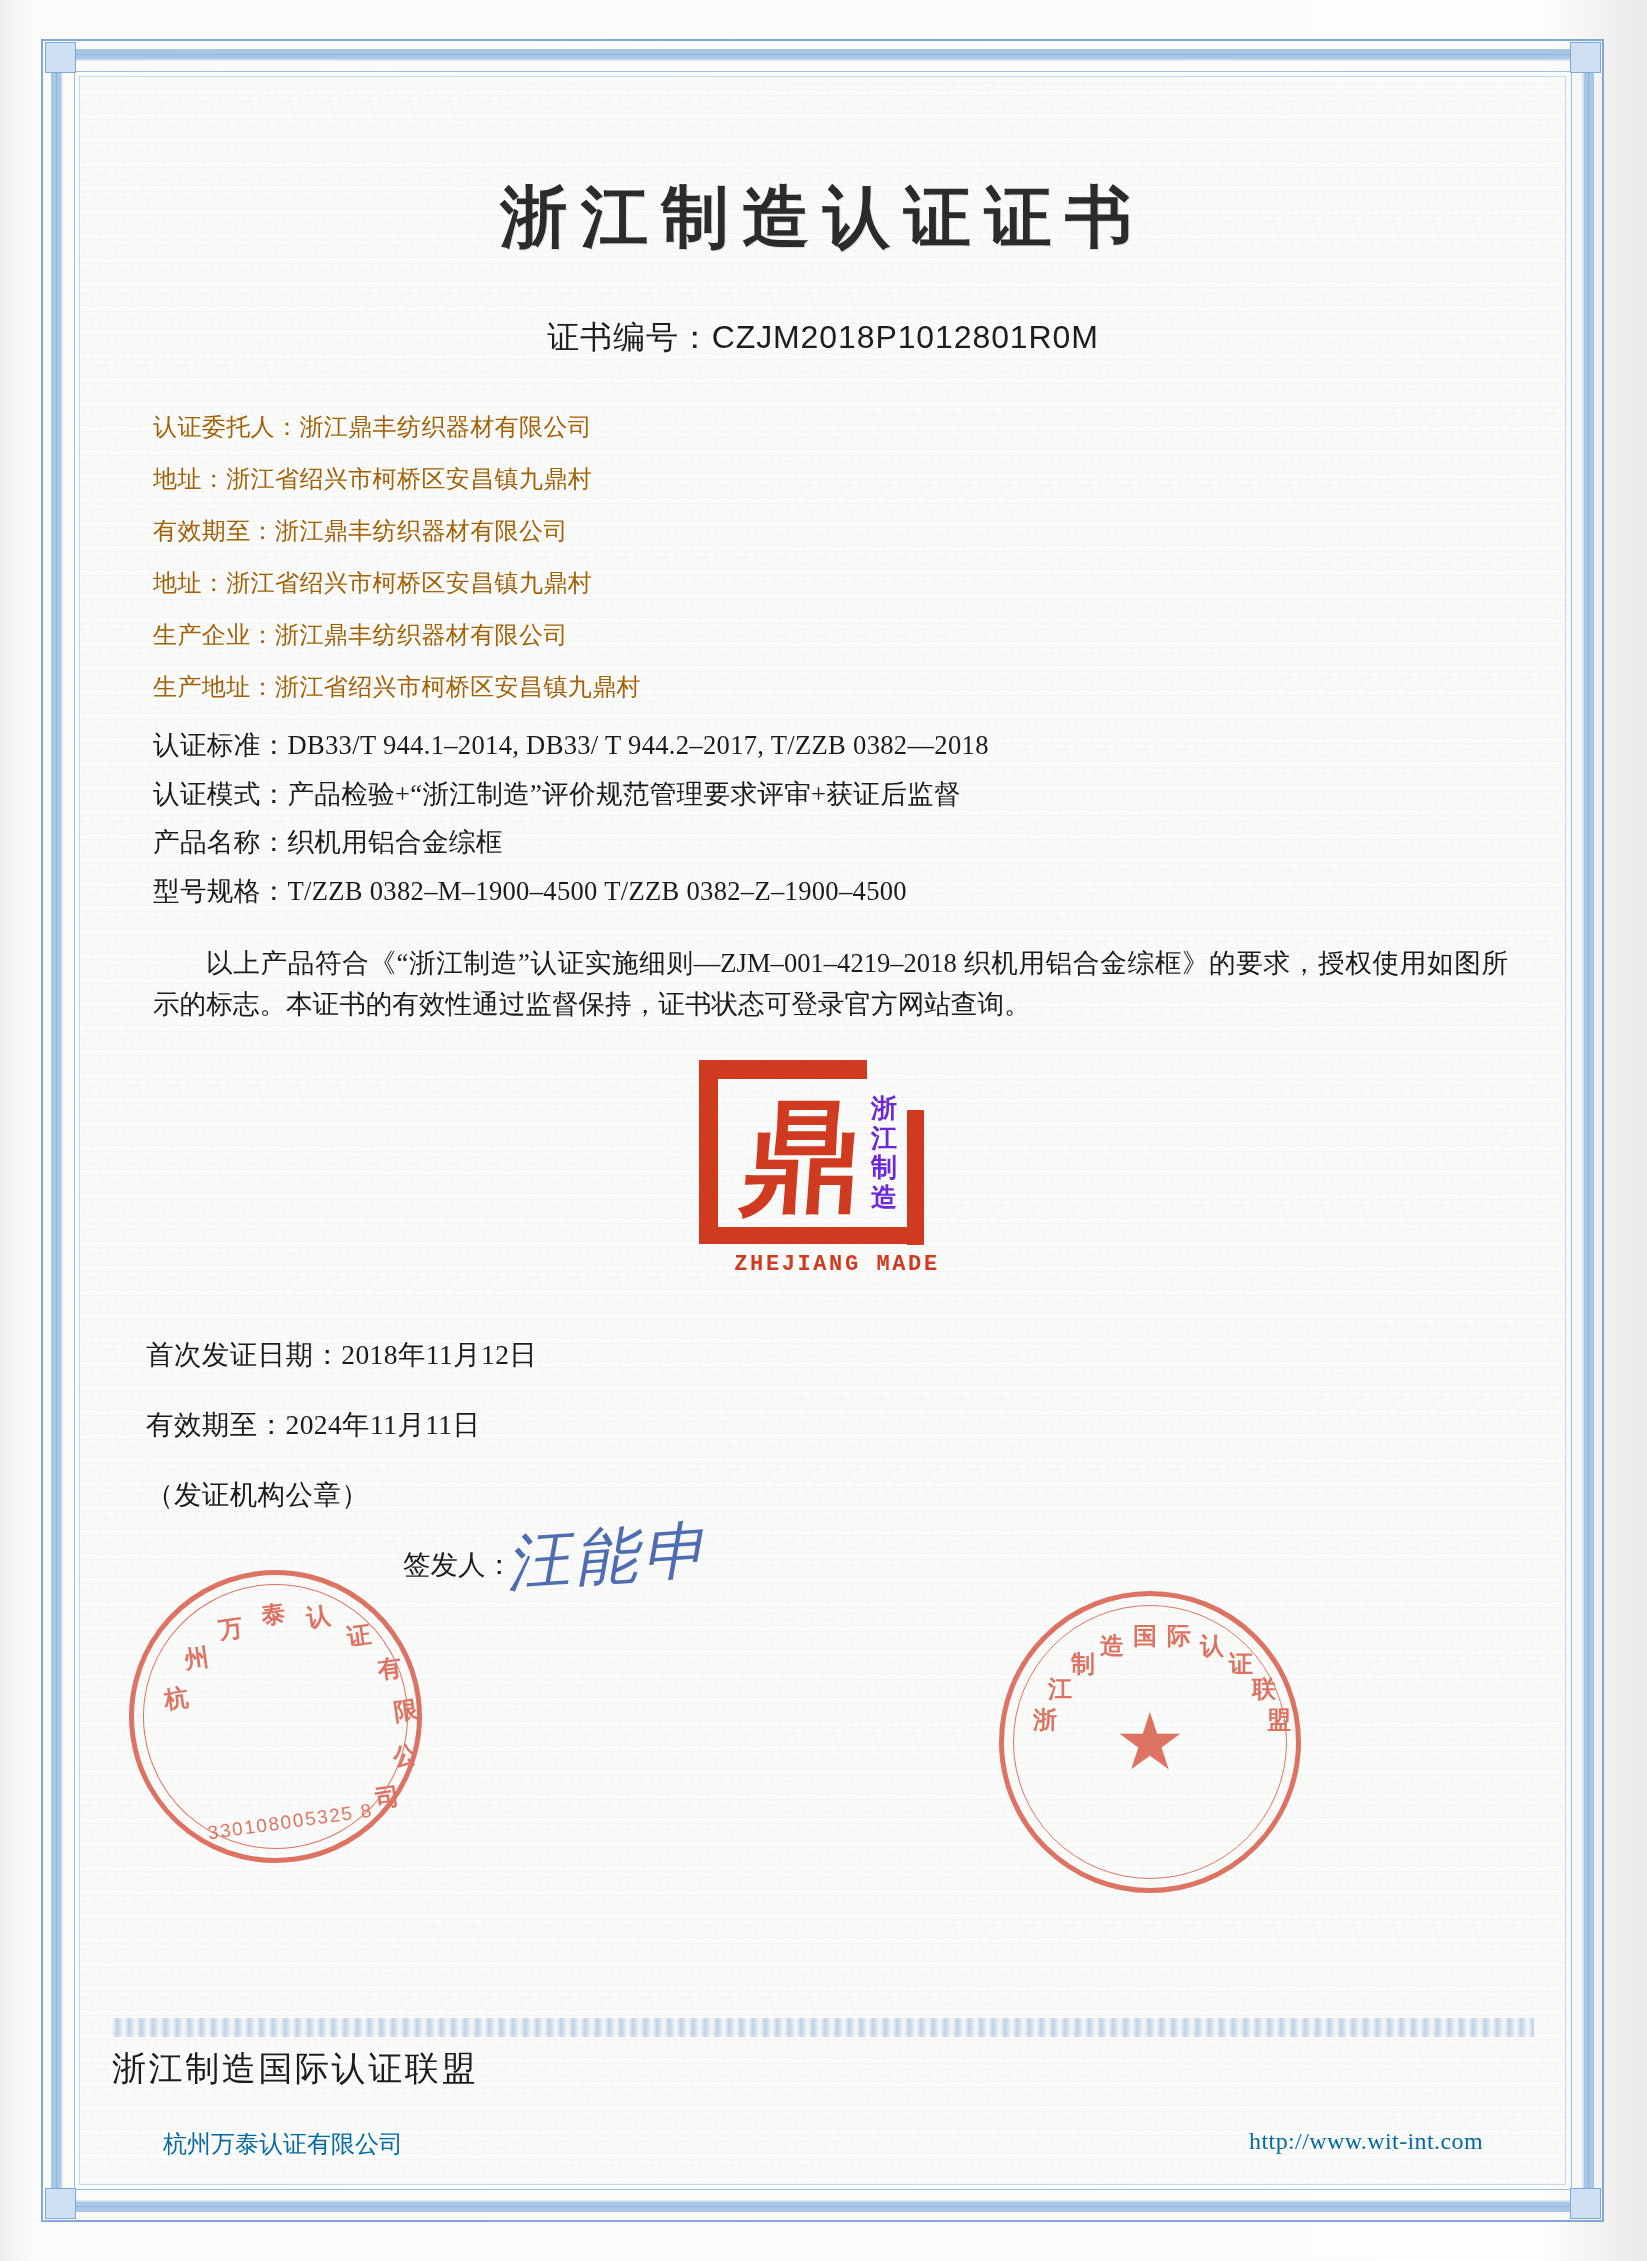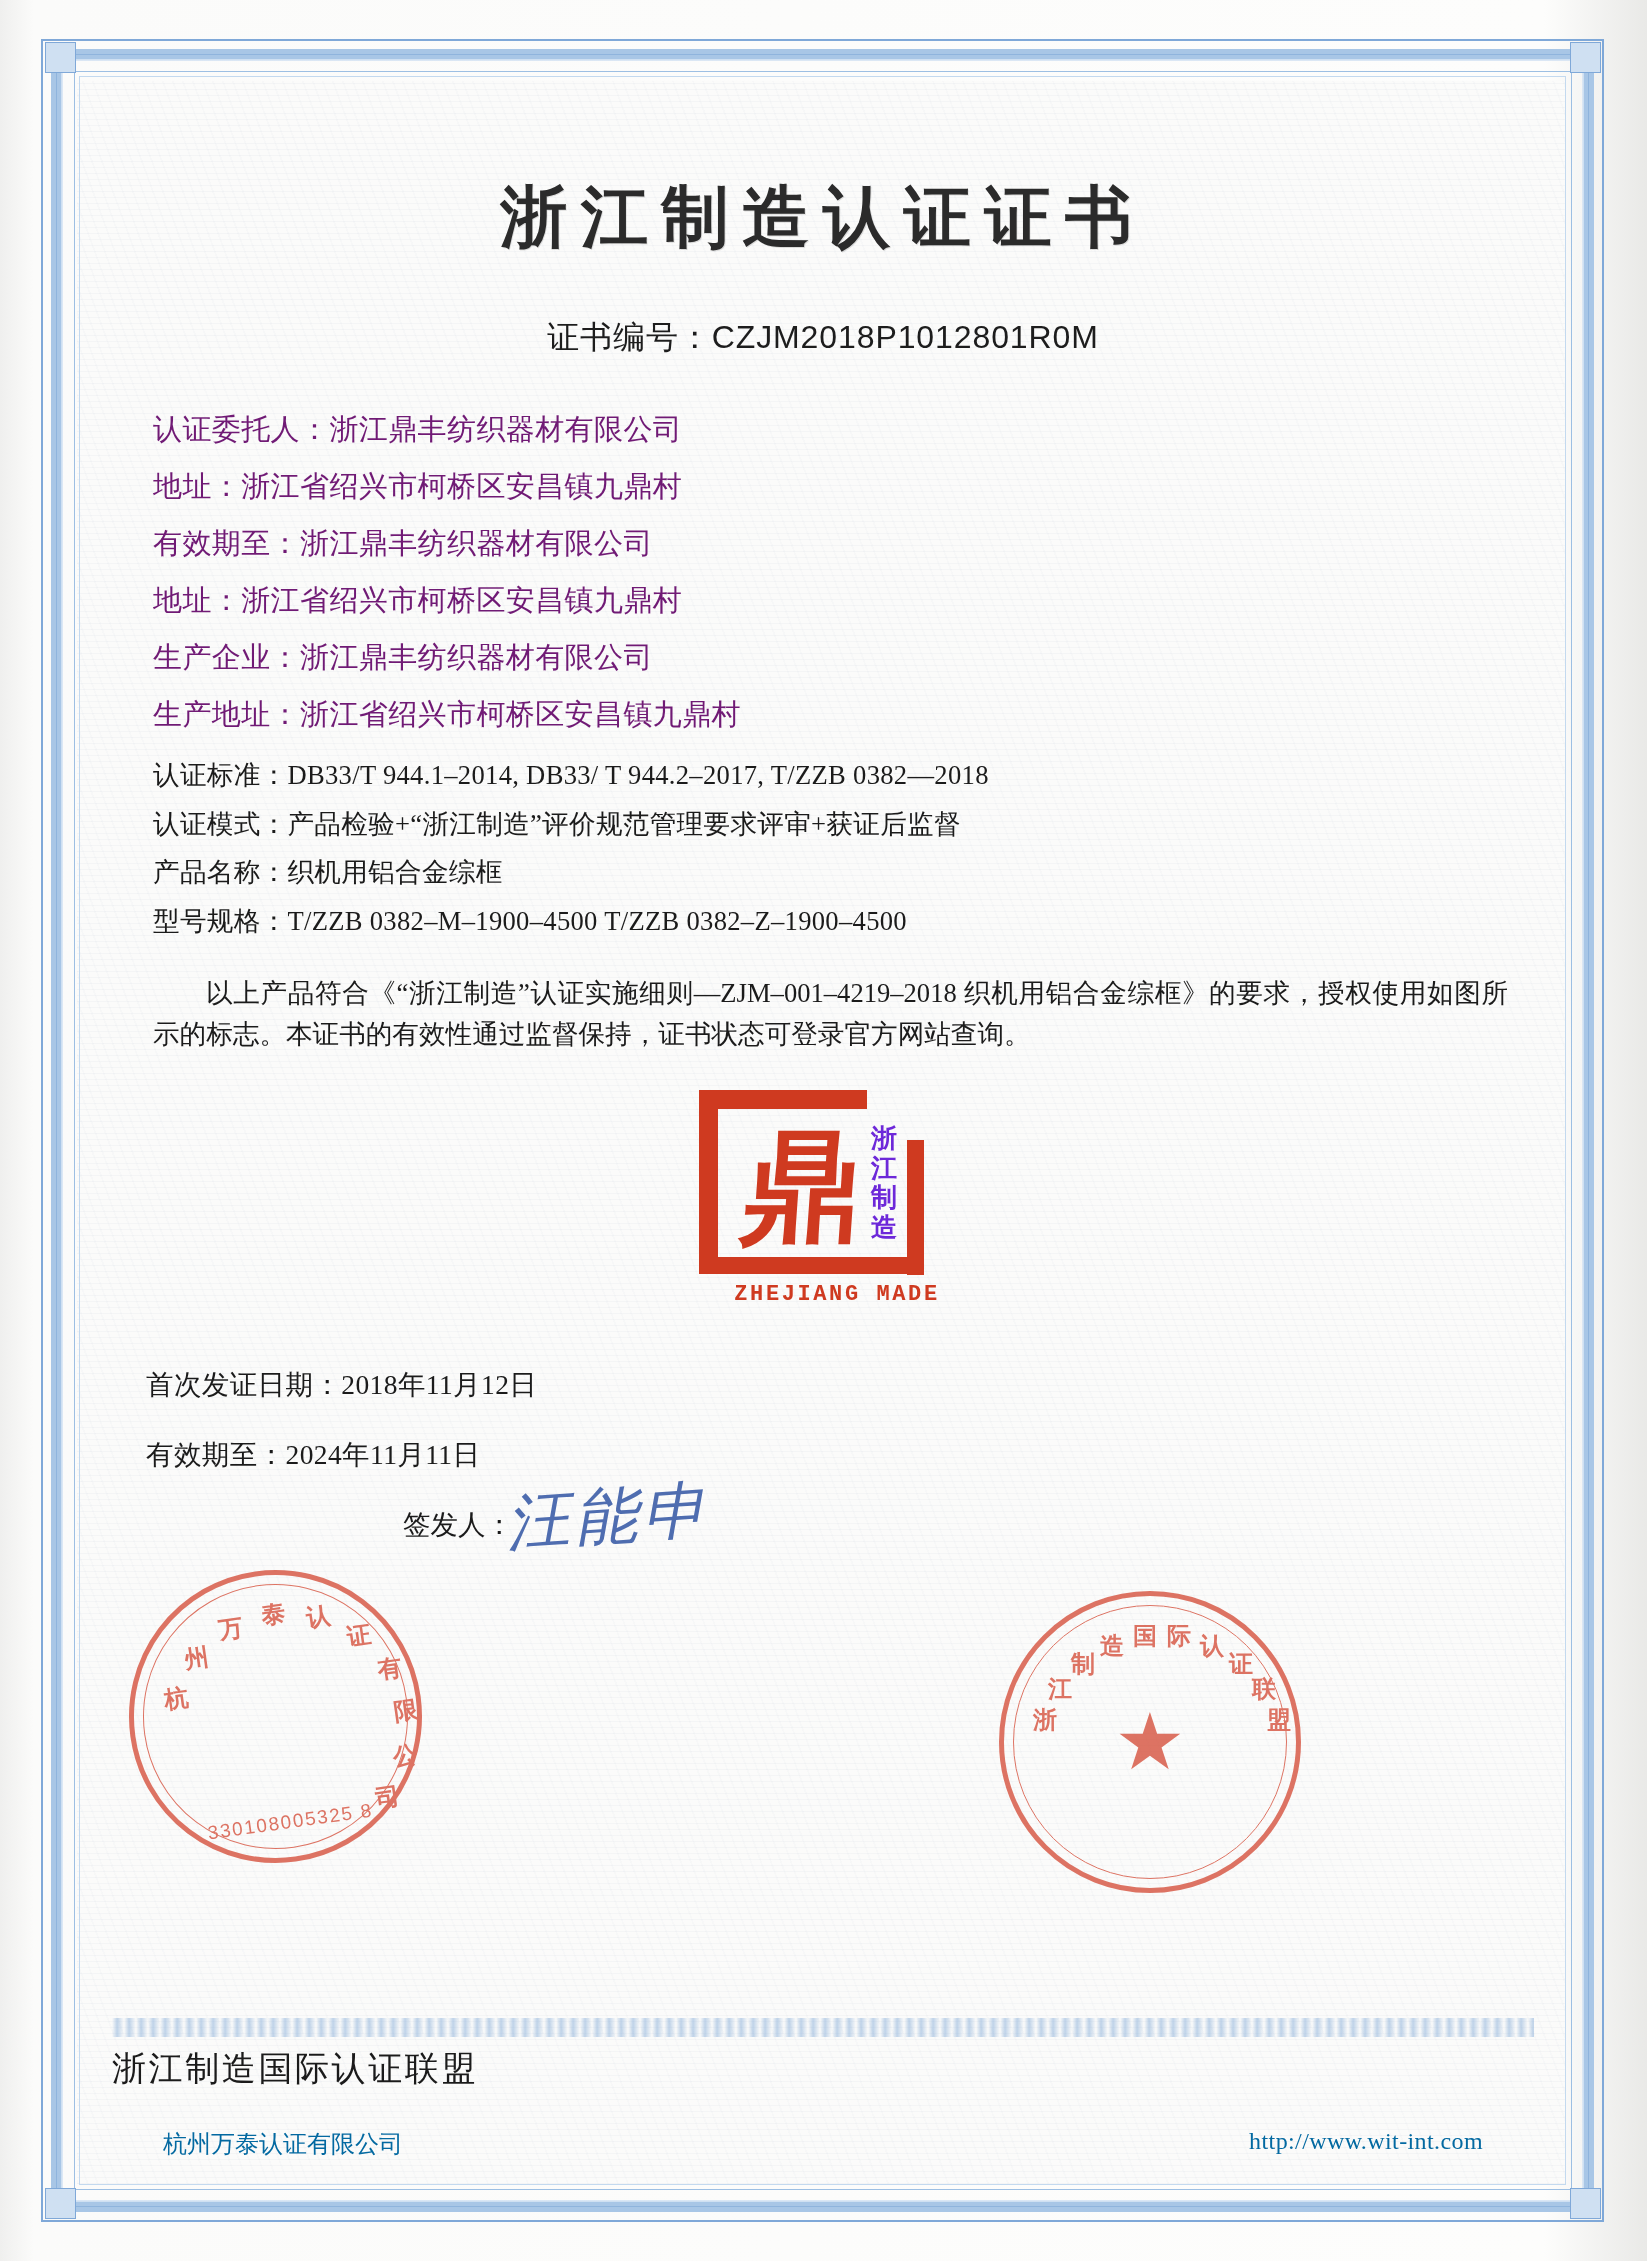--- a/index.html
+++ b/index.html
@@ -118,22 +118,22 @@
   }
   .cert-no .lbl {
     font-family: "Liberation Serif", serif;
   }
 
   .party-block {
     margin-top: 55px;
     padding-left: 41px;
   }
   .party-line {
-    font-size: 29px;
-    color: #701a75;
+    font-size: 24px;
+    color: #a16207;
     line-height: 1.0;
     margin-bottom: 28px;
     letter-spacing: 0.4px;
   }
 
   .spec-block {
     margin-top: 33px;
     padding-left: 41px;
   }
   .spec-line {
@@ -434,20 +434,21 @@
       </div>
     </div>
 
     <div class="dates">
       <div class="date-line">
         <span>首次发证日期：</span><span>2018年11月12日</span>
       </div>
       <div class="date-line">
         <span>有效期至：</span><span>2024年11月11日</span>
       </div>
+      <div class="date-line">（发证机构公章）</div>
 
       <div class="sign-row">
         <span>签发人：</span>
         <span class="signature">汪能申</span>
       </div>
     </div>
   </div>
 
   <div class="stamp stamp-left">
     <div class="ring-inner"></div>

